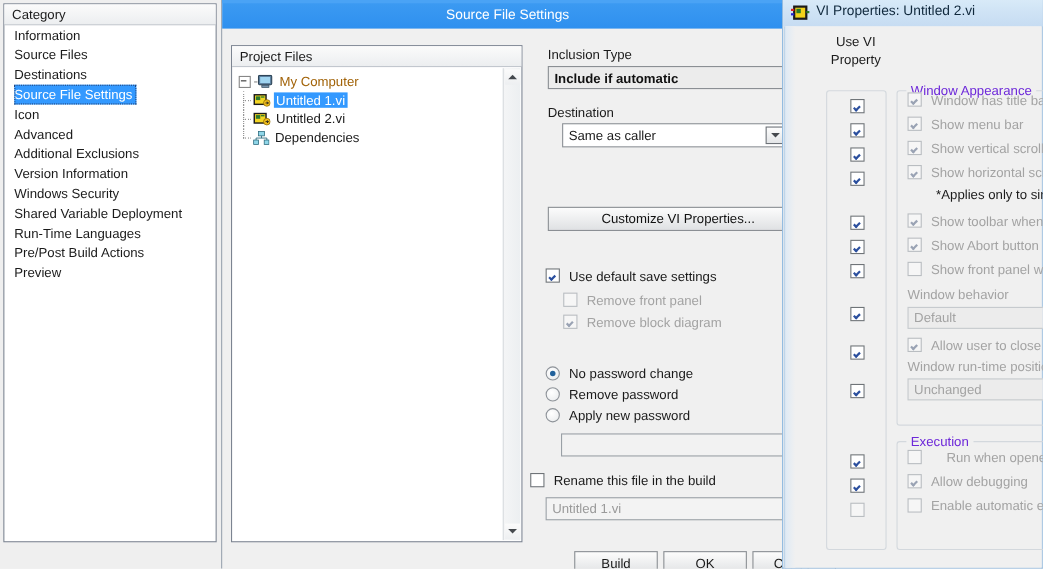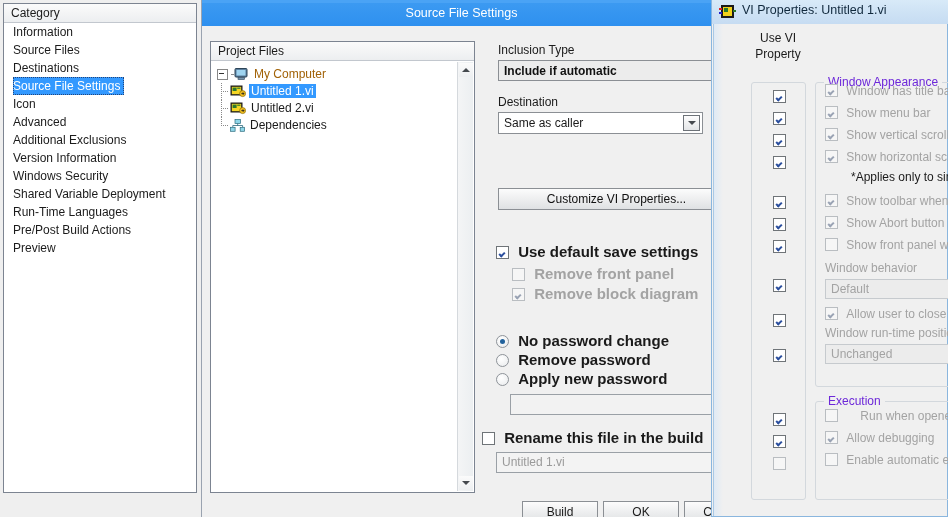--- a/index.html
+++ b/index.html
@@ -161,21 +161,21 @@
     display:inline-block;width:13px;height:13px;vertical-align:-2px;
     border:1px solid #6f7478;background:#fff;box-sizing:border-box;position:relative;
   }
   .cb.on:after{
     content:"";position:absolute;left:2px;top:5px;width:4px;height:2px;
     border-left:2px solid #2b4f9e;border-bottom:2px solid #2b4f9e;
     transform:rotate(-45deg);
   }
   .cb.dis{border-color:#b9bdc1;background:#f6f6f6;}
   .cb.dis.on:after{border-left-color:#9aa3b4;border-bottom-color:#9aa3b4;}
-  .row-cb{height:19px;line-height:19px;font-size:15px;font-weight:bold;}
+  .row-cb{height:19px;line-height:19px;font-size:12px;}
   .row-cb.dis, .dim-text{color:#a3a3a3;}
 
   .radio{
     display:inline-block;width:13px;height:13px;vertical-align:-2px;
     border:1px solid #8e9399;border-radius:50%;
     background:radial-gradient(circle at 40% 35%,#ffffff,#e8eaec);
     box-sizing:border-box;position:relative;
   }
   .radio.on:after{
     content:"";position:absolute;left:3px;top:3px;width:5px;height:5px;border-radius:50%;
@@ -318,21 +318,21 @@
       <div class="sb-btn dn">
           <span class="tri-dn"></span>
         </div>
     </div>
   </div>
 
   <div class="abs lbl" style="left:296px;top:43px;">Inclusion Type</div>
   <div class="abs ro-field" style="left:296px;top:60px;width:214px;">Include if automatic</div>
 
   <div class="abs lbl" style="left:296px;top:95px;">Destination</div>
-  <div class="abs combo" style="left:296px;top:112px;width:205px;">
+  <div class="abs combo" style="left:309px;top:112px;width:205px;">
     <div class="txt">Same as caller</div>
     <div class="arrow">
         <span class="tri-dn"></span>
       </div>
   </div>
 
   <div class="abs btn" style="left:296px;top:188px;width:237px;">Customize VI Properties...</div>
 
   <div class="abs row-cb" style="left:294px;top:242px;">
     <span class="cb on"></span>
@@ -375,21 +375,21 @@
 <div class="abs" id="vi-window">
   <div id="vi-titlebar">
     <svg id="vi-title-icon" viewBox="0 0 17 15">
       <rect x="2" y="1" width="13" height="13" fill="#1b1b1b"></rect>
       <rect x="4" y="3" width="9" height="9" fill="#f2d21a"></rect>
       <rect x="5" y="4" width="4" height="4" fill="#2a7a2a"></rect>
       <rect x="0" y="4" width="3" height="2" fill="#d22"></rect>
       <rect x="0" y="8" width="3" height="2" fill="#22c"></rect>
       <rect x="14" y="6" width="3" height="2" fill="#2a7a2a"></rect>
     </svg>
-    <div id="vi-title-text">VI Properties: Untitled 1.vi</div>
+    <div id="vi-title-text">VI Properties: Untitled 2.vi</div>
   </div>
 
   <div id="vi-body">
     <div id="vi-left-strip"></div>
 
     <div class="usevi-head">
       <div>Use VI</div>
       <div>Property</div>
     </div>
 

